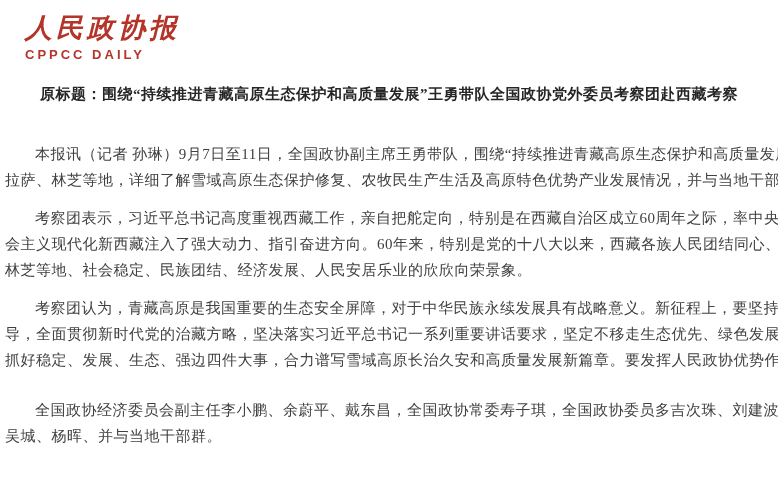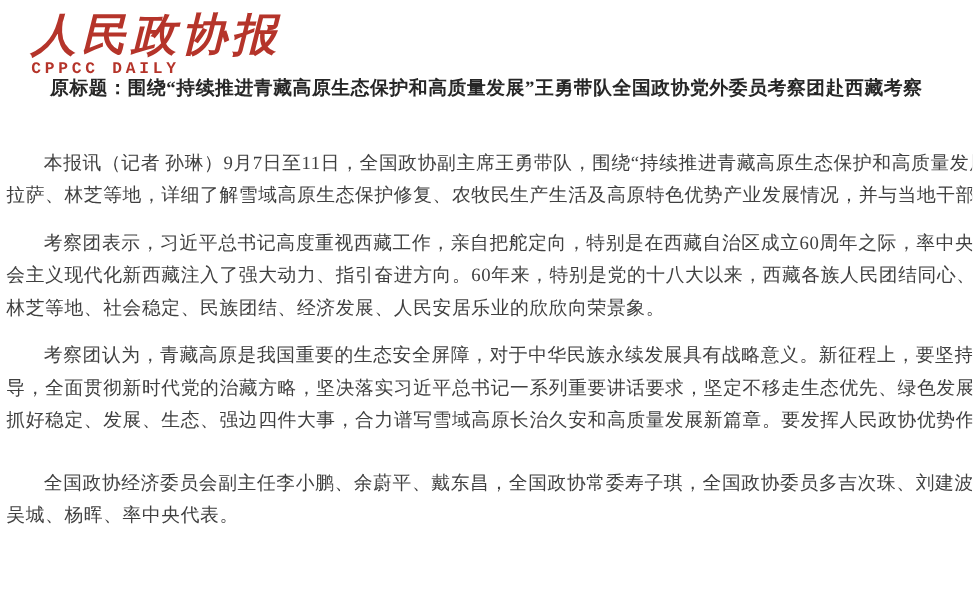--- a/index.html
+++ b/index.html
@@ -13,35 +13,36 @@
     height: 483px;
     background: #ffffff;
     overflow: hidden;
     font-family: "Liberation Serif", "DejaVu Serif", serif;
   }
   .masthead {
     padding: 12px 0 0 25px;
   }
   .logo-cn {
     color: #b5342a;
-    font-size: 36px;
+    font-size: 27px;
     font-weight: bold;
     font-style: italic;
     letter-spacing: 4px;
     line-height: 32px;
   }
   .logo-en {
     color: #b5342a;
     font-size: 13px;
     font-weight: bold;
     letter-spacing: 3px;
     margin-top: 3px;
-    font-family: Liberation Mono, monospace;
+    font-family: Liberation Sans, sans-serif;
   }
   .article-title {
+    margin-top: 23px;
     text-align: center;
     font-size: 15px;
     font-weight: bold;
     color: #262626;
     letter-spacing: 0.5px;
     white-space: nowrap;
     line-height: 18px;
   }
   .article-body {
     margin-top: 38px;
@@ -92,17 +93,17 @@
     </div>
 
     <div class="para gap-large">
       <div class="line indent">考察团认为，青藏高原是我国重要的生态安全屏障，对于中华民族永续发展具有战略意义。新征程上，要坚持以</div>
       <div class="line">导，全面贯彻新时代党的治藏方略，坚决落实习近平总书记一系列重要讲话要求，坚定不移走生态优先、绿色发展道</div>
       <div class="line">抓好稳定、发展、生态、强边四件大事，合力谱写雪域高原长治久安和高质量发展新篇章。要发挥人民政协优势作用</div>
     </div>
 
     <div class="para">
       <div class="line indent">全国政协经济委员会副主任李小鹏、余蔚平、戴东昌，全国政协常委寿子琪，全国政协委员多吉次珠、刘建波、赵</div>
-      <div class="line">吴城、杨晖、率中央代表。</div>
+      <div class="line">吴城、杨晖、并与当地干部群。</div>
     </div>
 
   </div>
 </div>
 
 </body></html>

